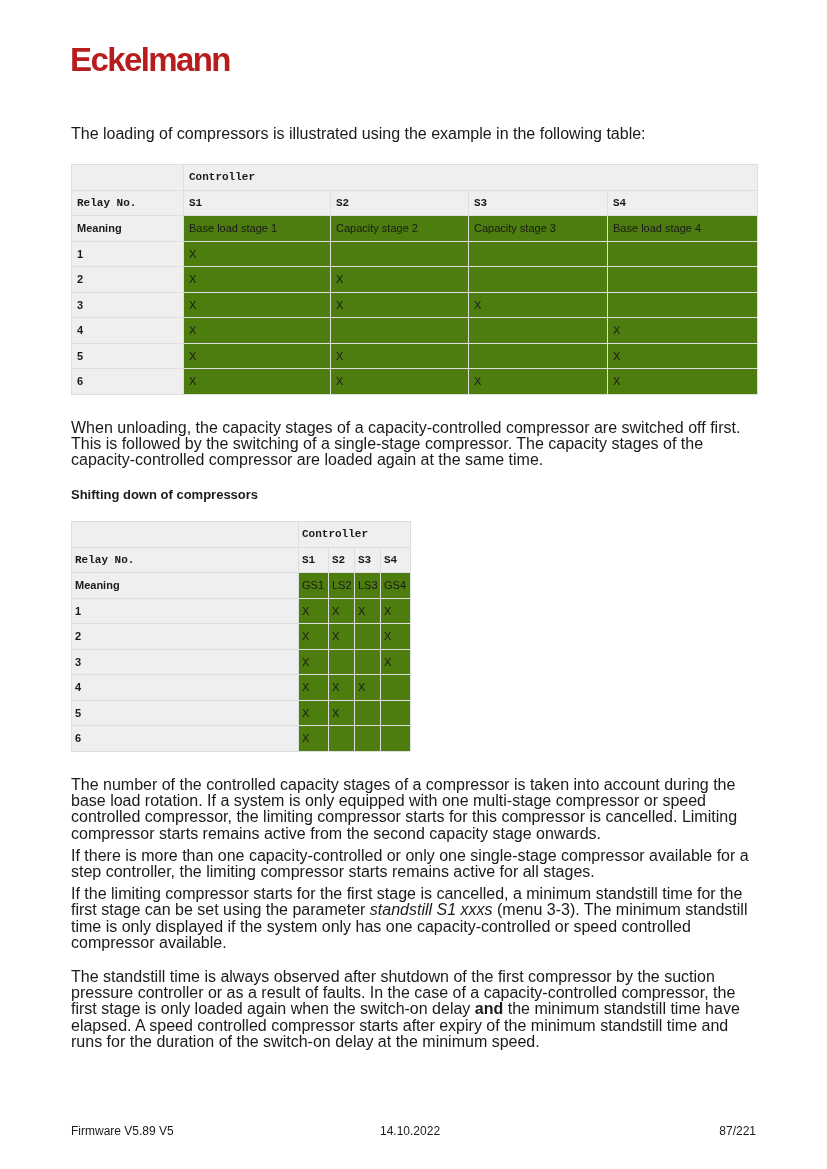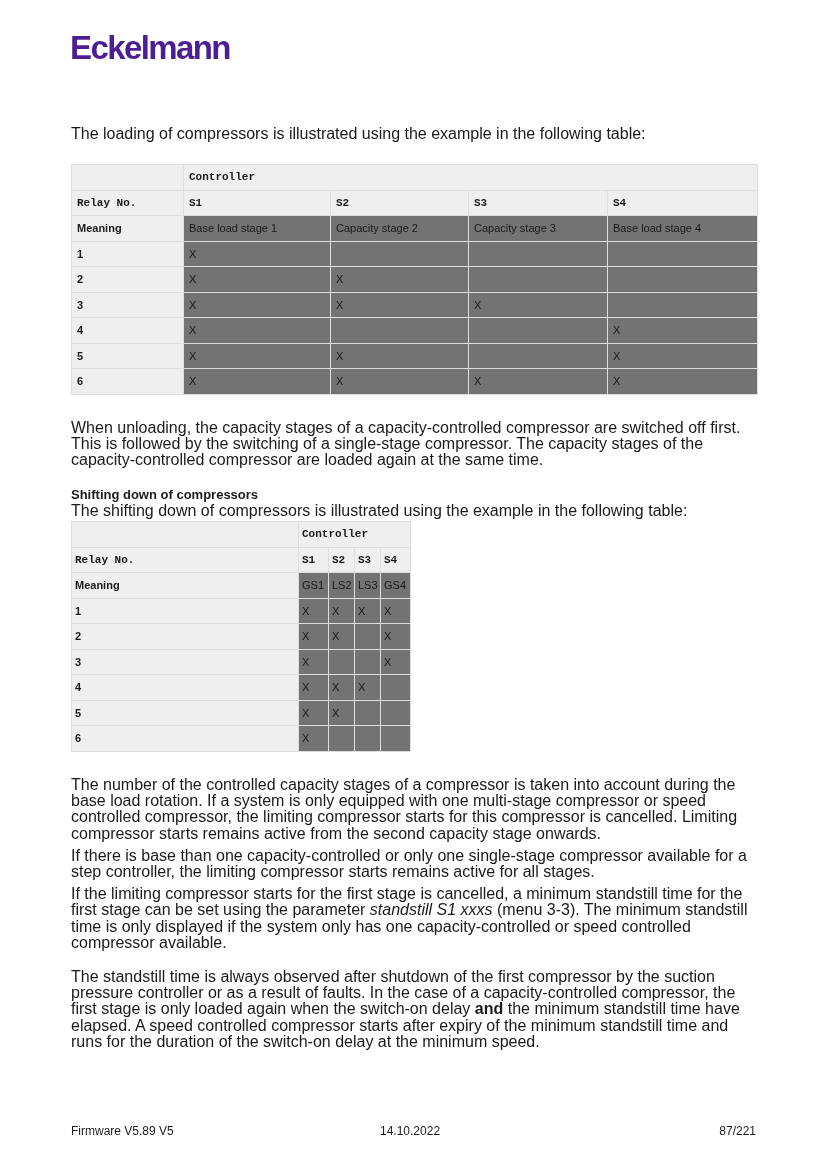--- a/index.html
+++ b/index.html
@@ -1,32 +1,32 @@
 <!DOCTYPE html>
 <html><head>
 <meta charset="utf-8">
 <style>
   html, body { margin: 0; padding: 0; background: #ffffff; }
   body {
     width: 827px; height: 1169px; position: relative; overflow: hidden;
     font-family: "Liberation Sans", sans-serif; color: #1a1a1a;
   }
   .logo {
-    position: absolute; left: 70px; top: 28px;
+    position: absolute; left: 70px; top: 40px;
     font-family: "Liberation Sans", sans-serif; font-weight: bold;
-    font-size: 33px; letter-spacing: -1.6px; color: #4c1d95; line-height: 40px;
+    font-size: 33px; letter-spacing: -1.6px; color: #b91c1c; line-height: 40px;
   }
   .content { position: absolute; left: 71px; width: 686px; }
   .h { font-weight: bold; font-size: 13px; line-height: 16px; margin: 0; }
   .p { font-size: 16px; line-height: 16.2px; margin: 0; }
   table { border-collapse: collapse; font-size: 11px; table-layout: fixed; }
   td { border: 1px solid #dedede; height: 24.5px; padding: 0 5px; vertical-align: middle; white-space: nowrap; overflow: hidden; }
   td.hd { background: #efefef; font-weight: bold; font-family: Liberation Mono, monospace; }
   td.rh { background: #efefef; font-weight: bold; }
-  td.cell { background: #737373; }
+  td.cell { background: #4d7c0f; }
   #t1 { width: 686px; }
   #t2 { width: 340px; }
   #t2 td { padding: 0 3px; }
   .footer { position: absolute; top: 1123px; font-size: 12px; line-height: 16px; }
   i { font-style: italic; }
 </style>
 </head>
 <body>
 
 <div class="logo">Eckelmann</div>
@@ -108,21 +108,20 @@
   </tbody>
     </table>
 </div>
 
 <div class="content" style="top:420px;">
   <p class="p">When unloading, the capacity stages of a capacity-controlled compressor are switched off first. This is followed by the switching of a single-stage compressor. The capacity stages of the capacity-controlled compressor are loaded again at the same time.</p>
 </div>
 
 <div class="content" style="top:487px;">
   <p class="h">Shifting down of compressors</p>
-  <p class="p">The shifting down of compressors is illustrated using the example in the following table:</p>
 </div>
 
 <div class="content" style="top:521px;">
   <table id="t2">
     <colgroup>
         <col style="width:227px">
         <col style="width:30px">
         <col style="width:26px">
         <col style="width:26px">
         <col style="width:30px">
@@ -187,20 +186,20 @@
       <td class="cell"></td>
       <td class="cell"></td>
       <td class="cell"></td>
     </tr>
   </tbody>
     </table>
 </div>
 
 <div class="content" style="top:777px;">
   <p class="p" style="margin-bottom:6px;">The number of the controlled capacity stages of a compressor is taken into account during the base load rotation. If a system is only equipped with one multi-stage compressor or speed controlled compressor, the limiting compressor starts for this compressor is cancelled. Limiting compressor starts remains active from the second capacity stage onwards.</p>
-  <p class="p" style="margin-bottom:6px;">If there is base than one capacity-controlled or only one single-stage compressor available for a step controller, the limiting compressor starts remains active for all stages.</p>
+  <p class="p" style="margin-bottom:6px;">If there is more than one capacity-controlled or only one single-stage compressor available for a step controller, the limiting compressor starts remains active for all stages.</p>
   <p class="p" style="margin-bottom:18px;"><span>If the limiting compressor starts for the first stage is cancelled, a minimum standstill time for the first stage can be set using the parameter </span><i>standstill S1 xxxs</i><span> (menu 3-3). The minimum standstill time is only displayed if the system only has one capacity-controlled or speed controlled compressor available.</span></p>
   <p class="p"><span>The standstill time is always observed after shutdown of the first compressor by the suction pressure controller or as a result of faults. In the case of a capacity-controlled compressor, the first stage is only loaded again when the switch-on delay </span><b>and</b><span> the minimum standstill time have elapsed. A speed controlled compressor starts after expiry of the minimum standstill time and runs for the duration of the switch-on delay at the minimum speed.</span></p>
 </div>
 
 <div class="footer" style="left:71px;">Firmware V5.89 V5</div>
 <div class="footer" style="left:380px;">14.10.2022</div>
 <div class="footer" style="right:71px;">87/221</div>
 
 </body></html>

